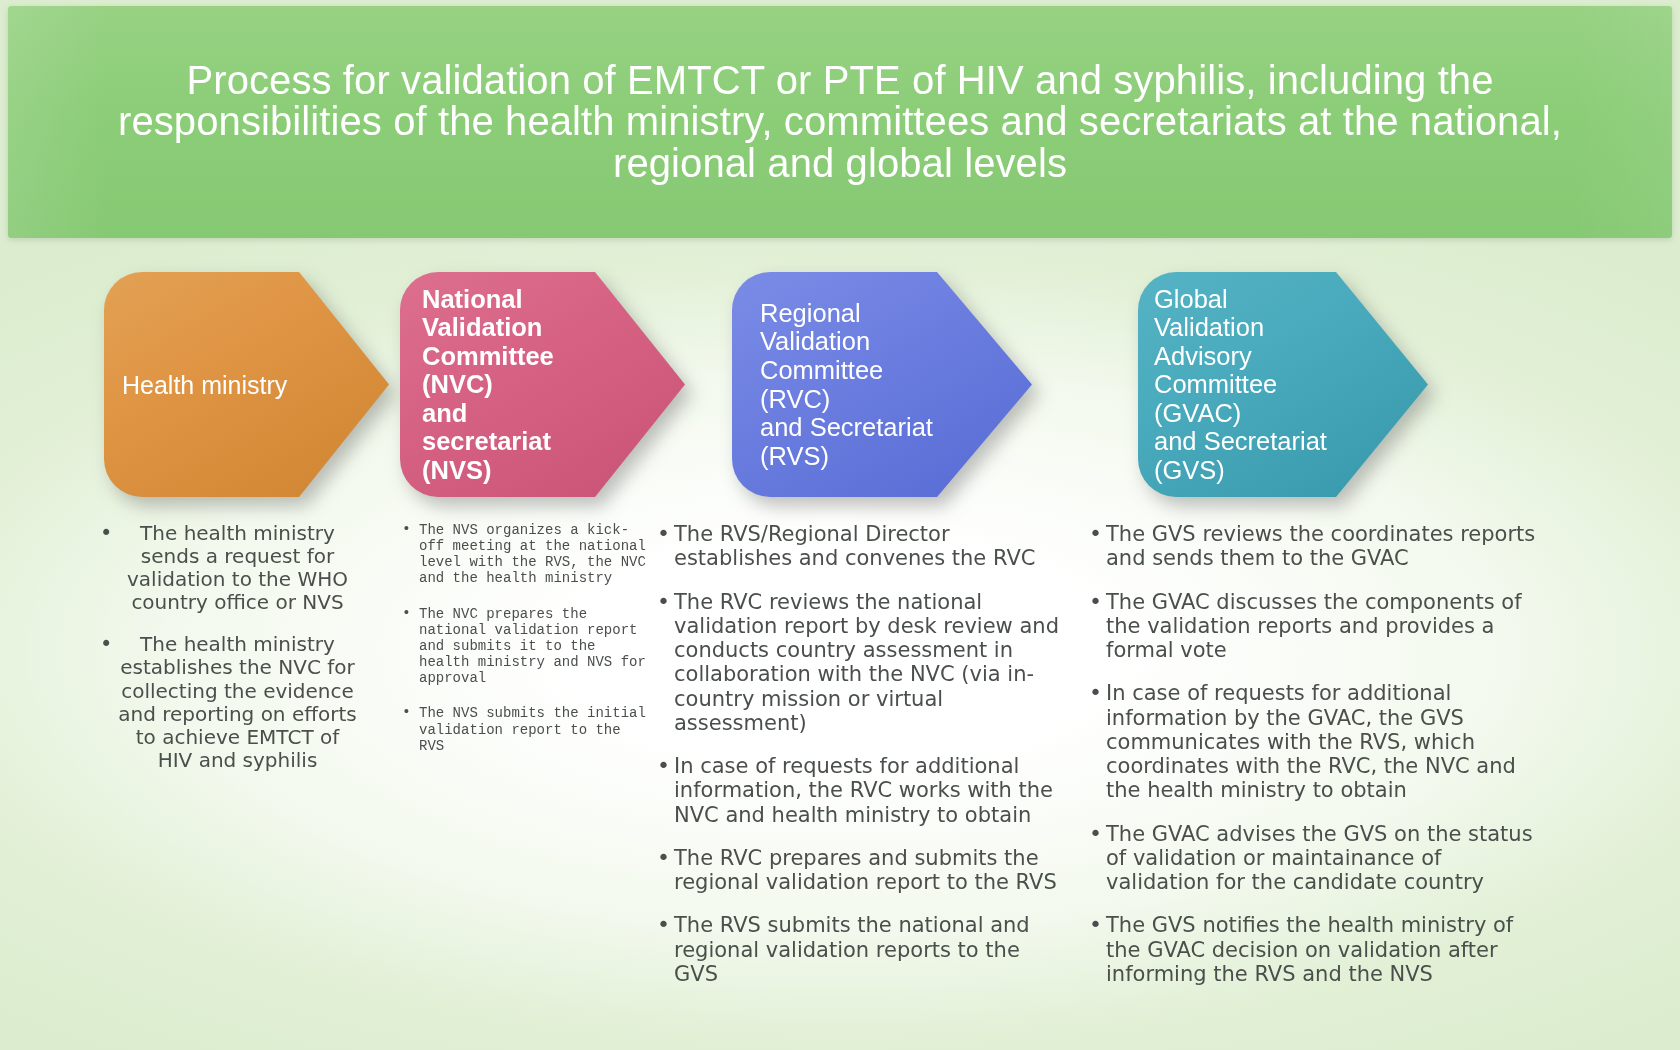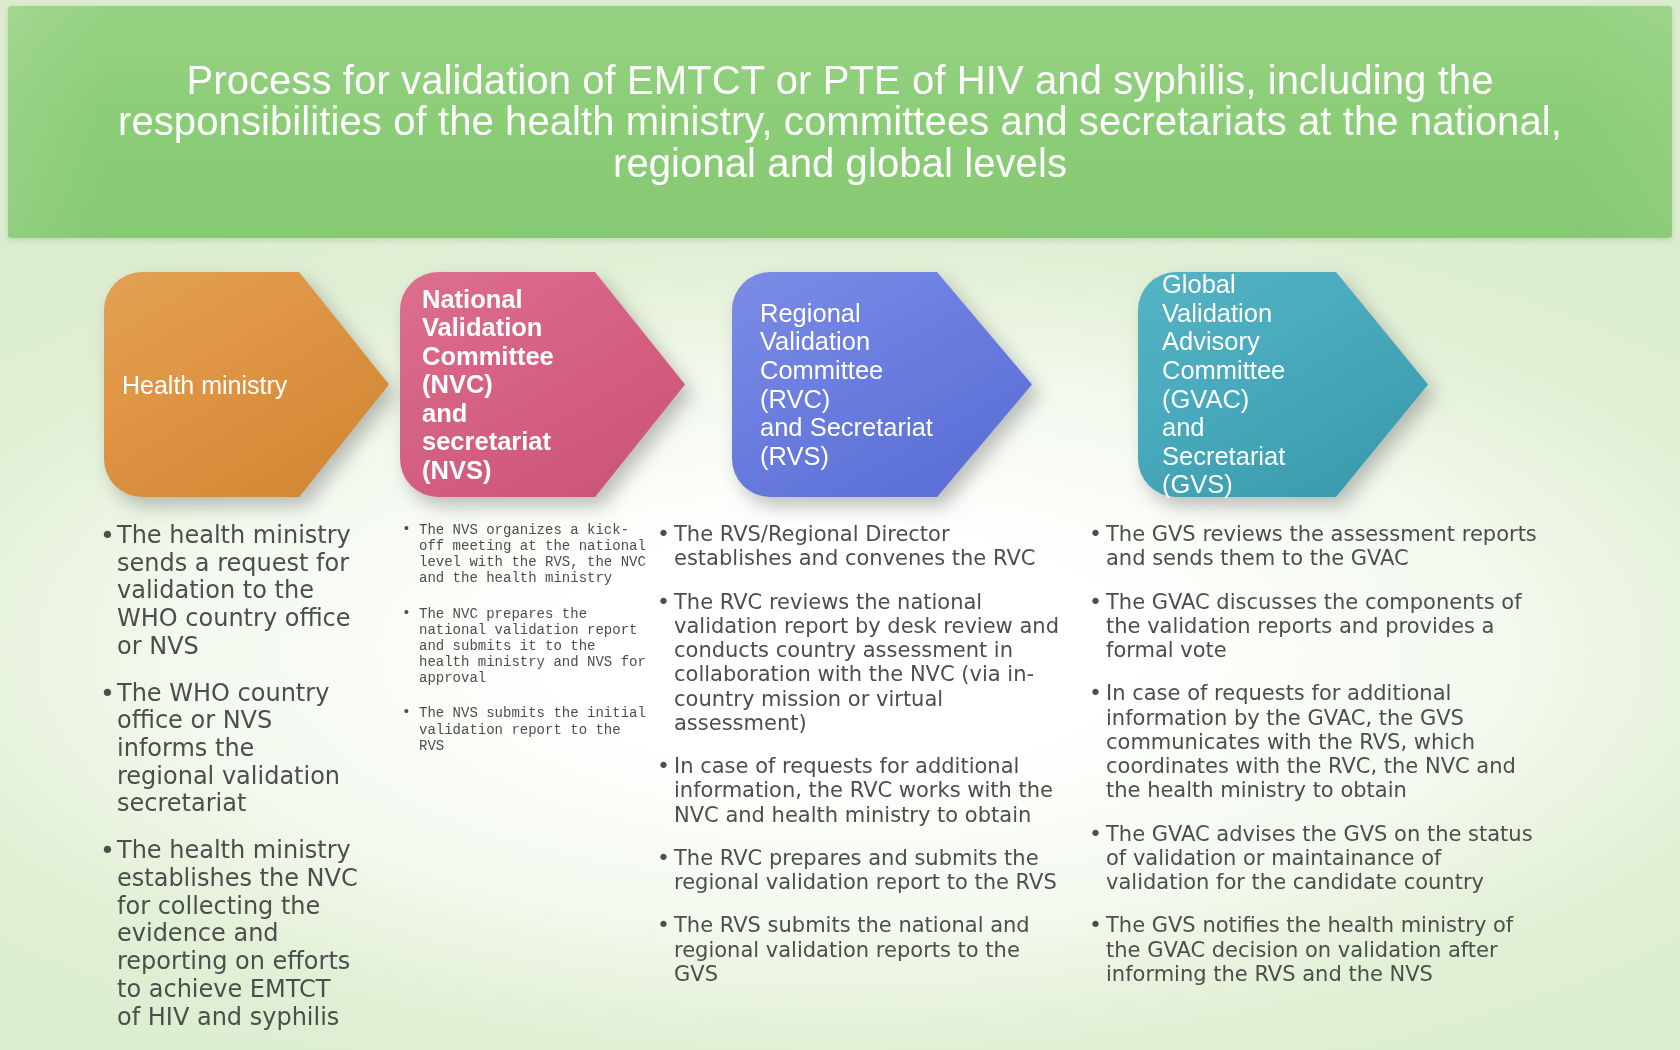--- a/index.html
+++ b/index.html
@@ -97,21 +97,21 @@
 
   
   .arrow-1 { left: 104px;  width: 285px; align-items: center; }
   .arrow-2 { left: 400px;  width: 285px; font-weight: bold; }
   .arrow-3 { left: 732px;  width: 300px; }
   .arrow-4 { left: 1138px; width: 290px; }
 
   .arrow-1 .arrow-label { padding-left: 18px; font-size: 25px; }
   .arrow-2 .arrow-label { padding-left: 22px; }
   .arrow-3 .arrow-label { padding-left: 28px; }
-  .arrow-4 .arrow-label { padding-left: 24px; }
+  .arrow-4 .arrow-label { padding-left: 16px; }
 
   
   .columns {
     position: absolute;
     left: 0;
     top: 522px;
     width: 1680px;
     height: 460px;
   }
   .col {
@@ -129,21 +129,21 @@
   }
   .col li::before {
     content: "\2022";
     position: absolute;
     left: 2px;
     top: -1px;
     font-size: 1.05em;
     color: #4a4f4c;
   }
 
-  .col-1 { left: 98px;  width: 260px; font-size: 24px; }
+  .col-1 { left: 98px;  width: 260px; font-size: 20px; text-align: center; }
   .col-2 { left: 400px; width: 250px; font-size: 14px; font-family: Liberation Mono, monospace; }
   .col-3 { left: 655px; width: 412px; font-size: 21px; }
   .col-4 { left: 1087px; width: 460px; font-size: 21px; }
 
   .col-1 li, .col-2 li { margin-bottom: 19px; }
   .col-3 li, .col-4 li { margin-bottom: 19px; }
 </style>
 </head>
 <body>
 
@@ -231,21 +231,20 @@
 (GVS)</div>
     </div>
 
   </div>
 
   <div class="columns">
 
     <div class="col col-1">
       <ul>
         <li>The health ministry sends a request for validation to the WHO country office or NVS</li>
-        <li>The WHO country office or NVS informs the regional validation secretariat</li>
         <li>The health ministry establishes the NVC for collecting the evidence and reporting on efforts to achieve EMTCT of HIV and syphilis</li>
       </ul>
     </div>
 
     <div class="col col-2">
       <ul>
         <li>The NVS organizes a kick-off meeting at the national level with the RVS, the NVC and the health ministry</li>
         <li>The NVC prepares the national validation report and submits it to the health ministry and NVS for approval</li>
         <li>The NVS submits the initial validation report to the RVS</li>
       </ul>
@@ -256,21 +255,21 @@
         <li>The RVS/Regional Director establishes and convenes the RVC</li>
         <li>The RVC reviews the national validation report by desk review and conducts country assessment in collaboration with the NVC (via in-country mission or virtual assessment)</li>
         <li>In case of requests for additional information, the RVC works with the NVC and health ministry to obtain</li>
         <li>The RVC prepares and submits the regional validation report to the RVS</li>
         <li>The RVS submits the national and regional validation reports to the GVS</li>
       </ul>
     </div>
 
     <div class="col col-4">
       <ul>
-        <li>The GVS reviews the assessment reports and sends them to the GVAC</li>
+        <li>The GVS reviews the coordinates reports and sends them to the GVAC</li>
         <li>The GVAC discusses the components of the validation reports and provides a formal vote</li>
         <li>In case of requests for additional information by the GVAC, the GVS communicates with the RVS, which coordinates with the RVC, the NVC and the health ministry to obtain</li>
         <li>The GVAC advises the GVS on the status of validation or maintainance of validation for the candidate country</li>
         <li>The GVS notifies the health ministry of the GVAC decision on validation after informing the RVS and the NVS</li>
       </ul>
     </div>
 
   </div>
 
 </div>

